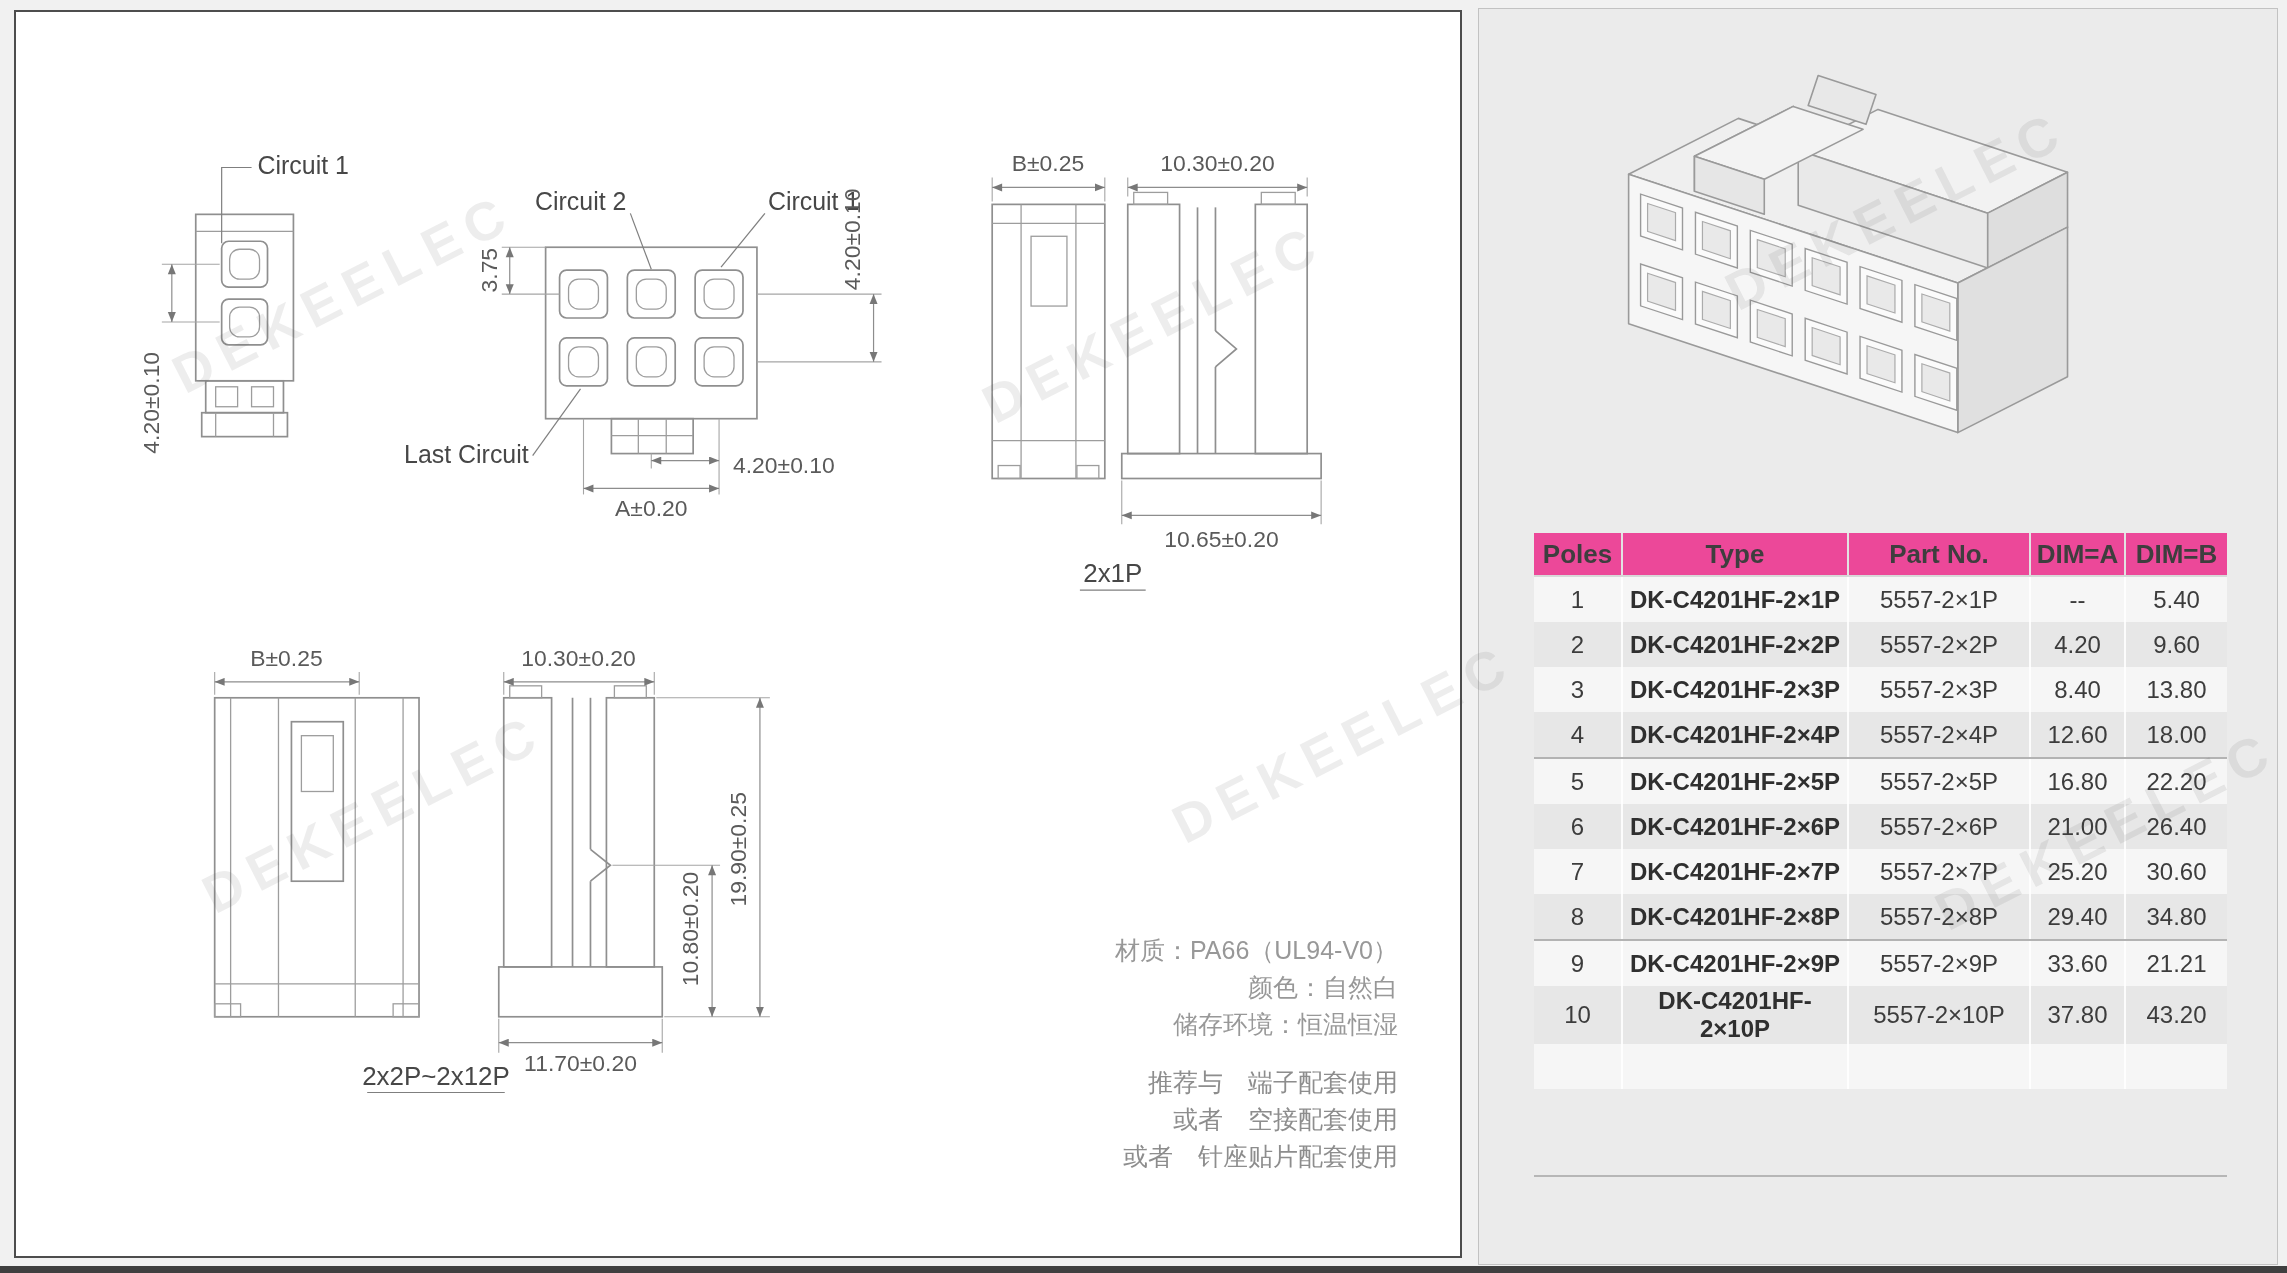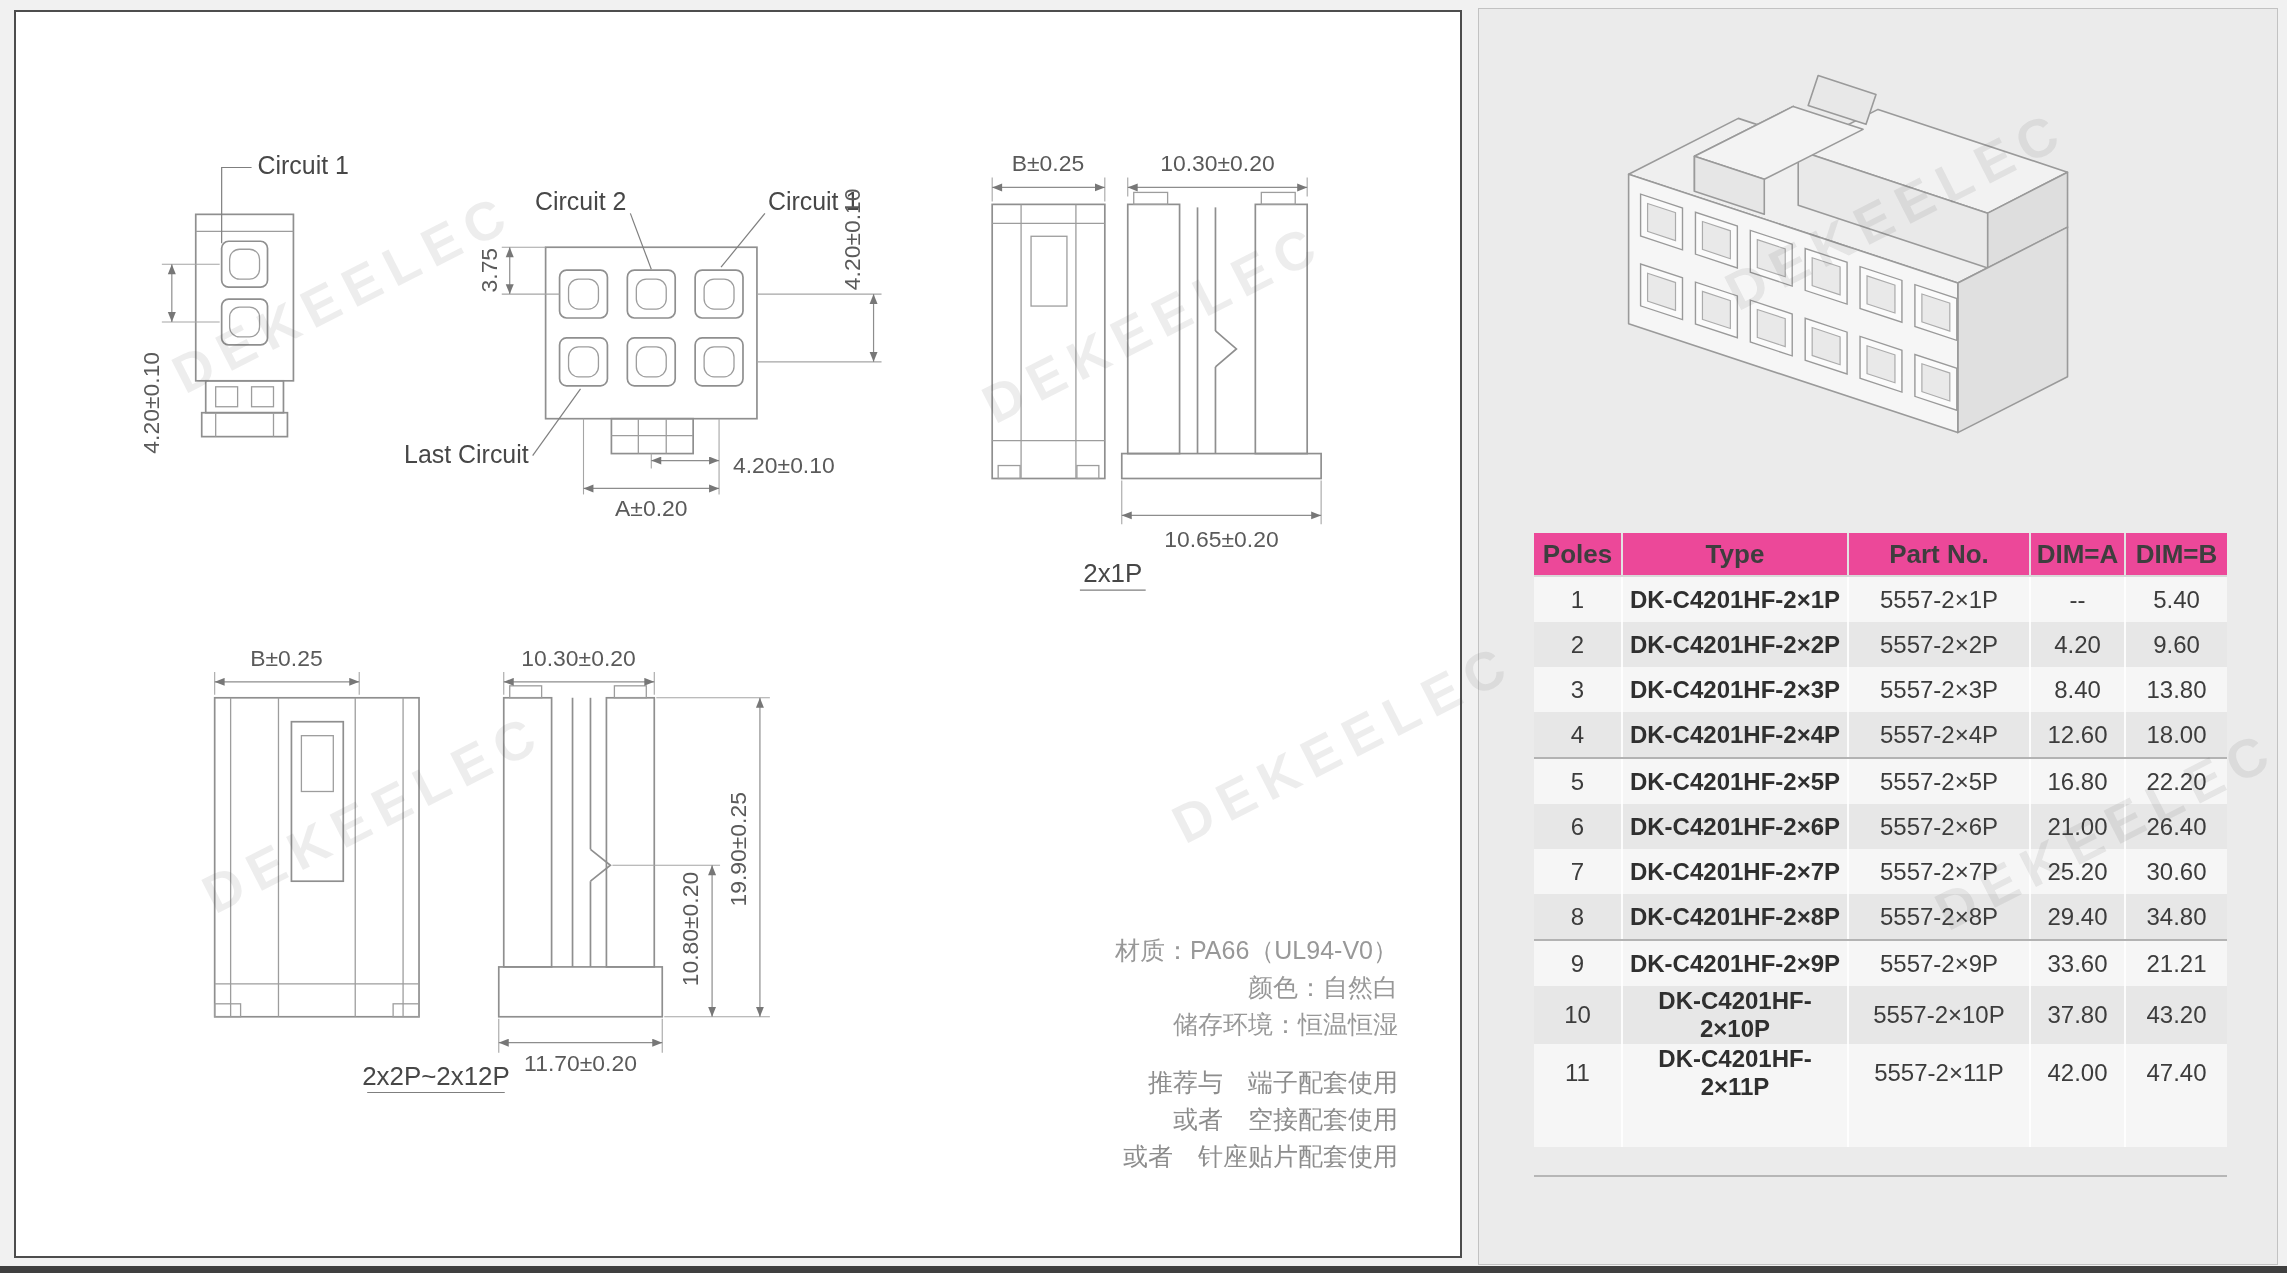--- a/index.html
+++ b/index.html
@@ -392,27 +392,20 @@
         <td class="c-dimb">21.21</td>
       </tr>
             <tr class="alt">
         <td class="c-poles">10</td>
         <td class="c-type">DK-C4201HF-2×10P</td>
         <td class="c-part">5557-2×10P</td>
         <td class="c-dima">37.80</td>
         <td class="c-dimb">43.20</td>
       </tr>
             <tr>
-        <td class="c-poles">11</td>
-        <td class="c-type">DK-C4201HF-2×11P</td>
-        <td class="c-part">5557-2×11P</td>
-        <td class="c-dima">42.00</td>
-        <td class="c-dimb">47.40</td>
-      </tr>
-            <tr>
         <td class="c-poles"></td>
         <td class="c-type"></td>
         <td class="c-part"></td>
         <td class="c-dima"></td>
         <td class="c-dimb"></td>
       </tr>
           </tbody>
       </table>
     </div>
     <div class="table-bottom-rule"></div>

